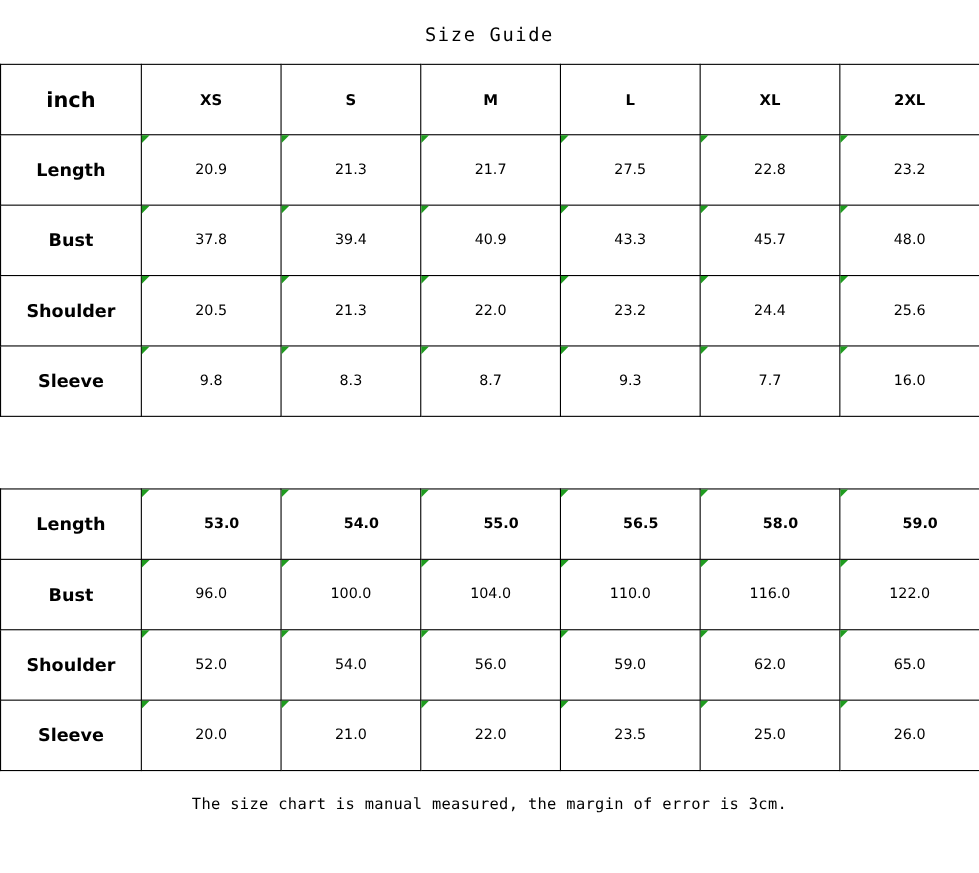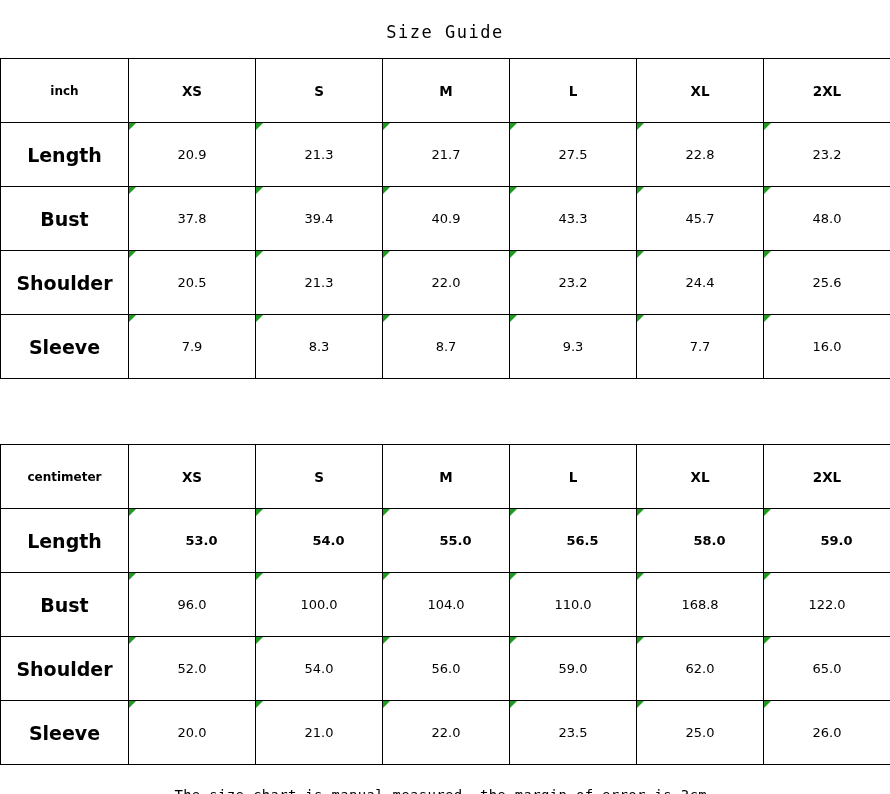--- a/index.html
+++ b/index.html
@@ -37,30 +37,30 @@
   table.size-table td {
     border: 1px solid #000000;
     text-align: center;
     vertical-align: middle;
     font-size: 13px;
     height: 61px;
     position: relative;
   }
   table.size-table td.rowlabel {
     font-weight: bold;
+    font-size: 16px;
+    margin-left: 21px;
+  }
+  table.size-table td.colhead {
+    font-weight: bold;
+    font-size: 13.5px;
+  }
+  table.size-table td.unit {
+    font-weight: bold;
     font-size: 19px;
-    margin-left: 21px;
-  }
-  table.size-table td.colhead {
-    font-weight: bold;
-    font-size: 13.5px;
-  }
-  table.size-table td.unit {
-    font-weight: bold;
-    font-size: 12px;
   }
   table.size-table td.bold-val {
     font-weight: bold;
     padding-left: 20px;
   }
   
   td.marker::before {
     content: "";
     position: absolute;
     top: 0;
@@ -133,21 +133,21 @@
         <td class="rowlabel">Shoulder</td>
         <td class="marker">20.5</td>
         <td class="marker">21.3</td>
         <td class="marker">22.0</td>
         <td class="marker">23.2</td>
         <td class="marker">24.4</td>
         <td class="marker">25.6</td>
       </tr>
       <tr>
         <td class="rowlabel">Sleeve</td>
-        <td class="marker">7.9</td>
+        <td class="marker">9.8</td>
         <td class="marker">8.3</td>
         <td class="marker">8.7</td>
         <td class="marker">9.3</td>
         <td class="marker">7.7</td>
         <td class="marker">16.0</td>
       </tr>
     </tbody>
   </table>
 
   <div class="spacer"></div>
@@ -156,45 +156,36 @@
     <colgroup>
       <col class="c0">
         <col class="cx">
         <col class="cx">
         <col class="cx">
         <col class="cx">
         <col class="cx">
         <col class="cx">
     </colgroup>
     <tbody>
-      <tr>
-        <td class="unit">centimeter</td>
-        <td class="colhead">XS</td>
-        <td class="colhead">S</td>
-        <td class="colhead">M</td>
-        <td class="colhead">L</td>
-        <td class="colhead">XL</td>
-        <td class="colhead">2XL</td>
-      </tr>
       <tr>
         <td class="rowlabel">Length</td>
         <td class="marker bold-val">53.0</td>
         <td class="marker bold-val">54.0</td>
         <td class="marker bold-val">55.0</td>
         <td class="marker bold-val">56.5</td>
         <td class="marker bold-val">58.0</td>
         <td class="marker bold-val">59.0</td>
       </tr>
       <tr>
         <td class="rowlabel">Bust</td>
         <td class="marker">96.0</td>
         <td class="marker">100.0</td>
         <td class="marker">104.0</td>
         <td class="marker">110.0</td>
-        <td class="marker">168.8</td>
+        <td class="marker">116.0</td>
         <td class="marker">122.0</td>
       </tr>
       <tr>
         <td class="rowlabel">Shoulder</td>
         <td class="marker">52.0</td>
         <td class="marker">54.0</td>
         <td class="marker">56.0</td>
         <td class="marker">59.0</td>
         <td class="marker">62.0</td>
         <td class="marker">65.0</td>

